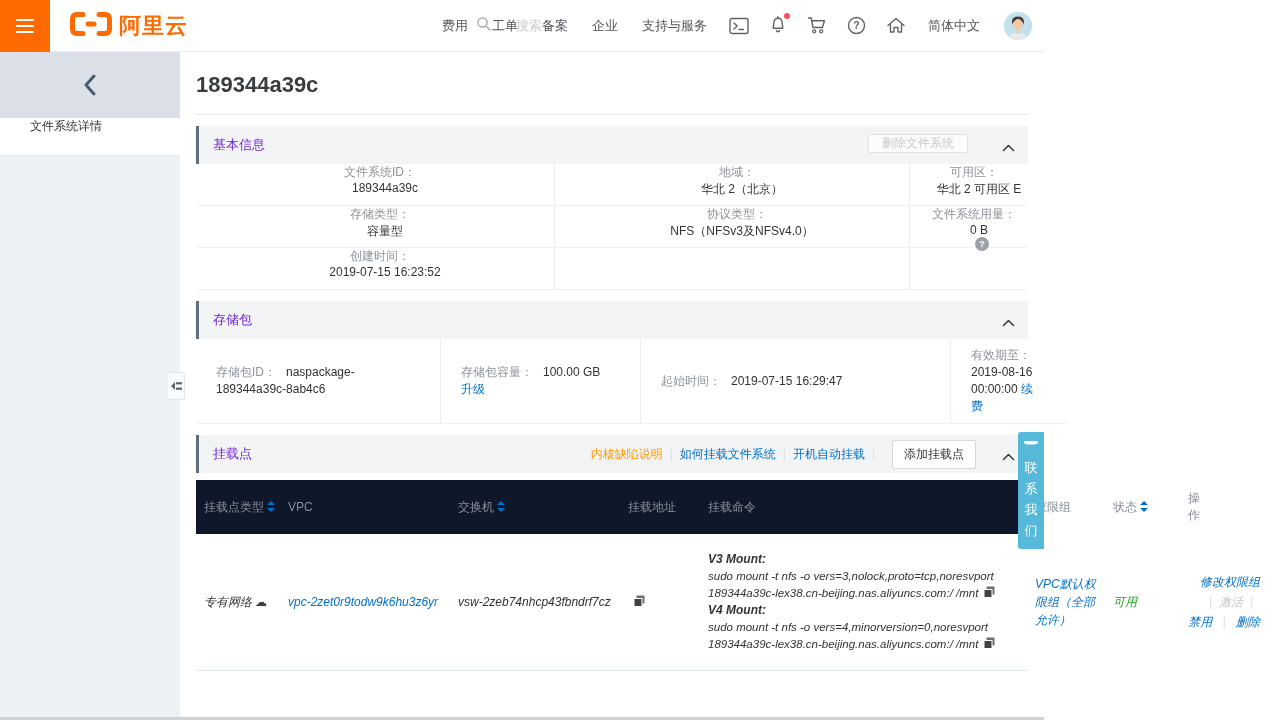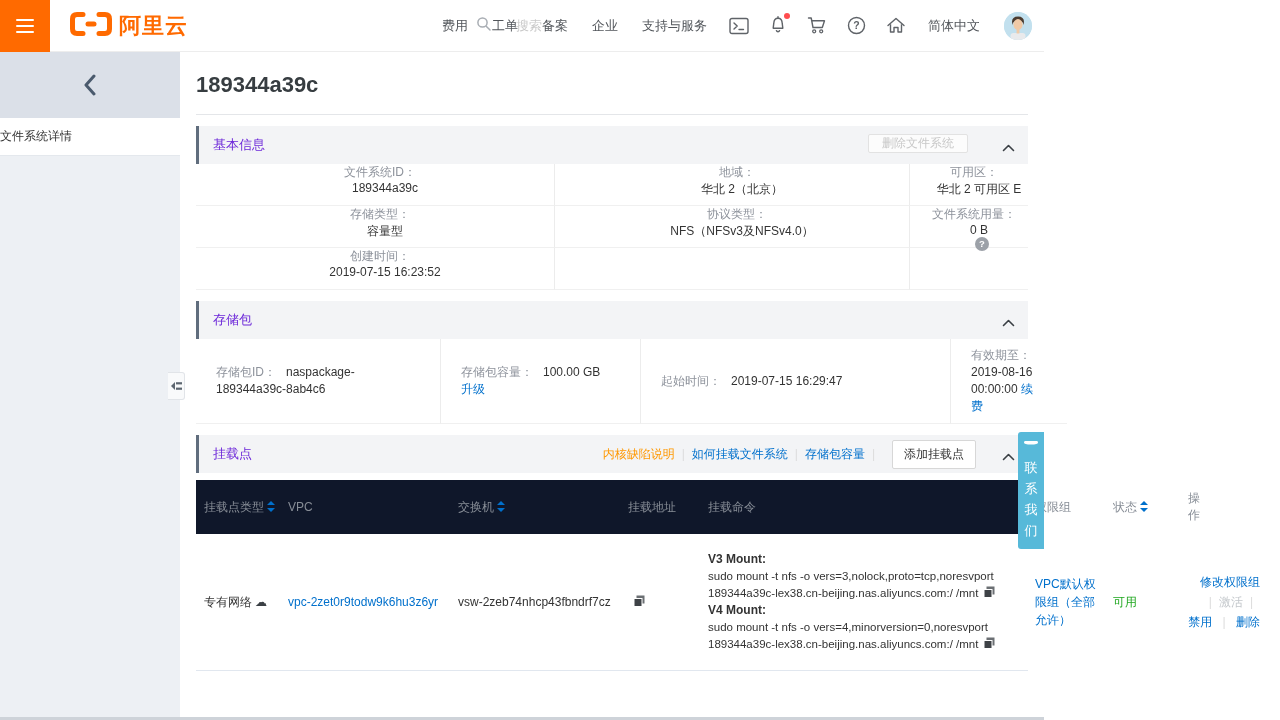--- a/index.html
+++ b/index.html
@@ -16,21 +16,21 @@
   .search .ph { color:#c9c9c9; font-size:13px; }
   .nav-right { margin-left:auto; display:flex; align-items:center; padding-right:12px; }
   .nav-text { font-size:13px; color:#51555a; margin:0 12px; cursor:pointer; white-space:nowrap; }
   .nav-ico { position:relative; margin:0 10px; cursor:pointer; display:flex; align-items:center; }
   .red-dot { position:absolute; top:-3px; right:-3px; width:6px; height:6px; border-radius:50%; background:#ff4d4f; }
   .avatar { width:28px; height:28px; border-radius:50%; background:#bfdfec; margin-left:12px; overflow:hidden; cursor:pointer; position:relative; }
 
   
   .sidebar { position:absolute; top:52px; left:0; width:180px; bottom:0; background:#edf0f4; z-index:5; }
   .side-head { height:66px; background:#dbe0e8; display:flex; align-items:center; justify-content:center; cursor:pointer; }
-  .side-item { height:38px; background:#fff; display:flex; align-items:center; font-size:12px; color:#333; cursor:pointer; border-bottom:1px solid #e4e8ed; }
+  .side-item { height:38px; background:#fff; display:flex; align-items:flex-start; padding-left:30px; font-size:12px; color:#333; cursor:pointer; border-bottom:1px solid #e4e8ed; }
   .handle { position:absolute; left:168px; top:372px; width:17px; height:28px; background:#f9fafb; border:1px solid #e1e4e8; border-left:none; border-radius:0 3px 3px 0; display:flex; align-items:center; justify-content:center; z-index:6; cursor:pointer; }
 
   
   .main { position:absolute; left:180px; top:52px; right:0; bottom:0; background:#fff; }
   .page-title { margin:20px 16px 0; font-size:22px; font-weight:bold; color:#373d41; padding-bottom:16px; border-bottom:1px solid #e4e6e9; }
 
   .section { margin:11px 16px 0; }
   .sec-bar { position:relative; height:38px; background:#f3f4f6; border-left:3px solid #606d7d; display:flex; align-items:center; padding-left:14px; }
   .sec-title { font-size:13px; font-weight:normal; color:#6d28d9; }
   .sec-collapse { position:absolute; right:13px; top:12px; cursor:pointer; }
@@ -50,21 +50,21 @@
   .olink { color:#ff9800; cursor:pointer; }
 
   .mount-links { position:absolute; right:52px; top:0; height:38px; display:flex; align-items:center; font-size:12px; }
   .pipe { color:#dcdcdc; margin:0 7px; }
   .btn-add { font-size:12px; color:#333; background:#fff; border:1px solid #d7d7d7; border-radius:2px; padding:5px 11px; margin-left:10px; cursor:pointer; }
 
   .tbl { margin-top:7px; }
   .t-head { display:grid; grid-template-columns:84px 170px 170px 80px 327px 78px 75px 1fr; background:#0f172a; align-items:center; font-size:12px; color:#878d96; padding:10px 0; min-height:54px; }
   .t-head > div { padding-left:8px; }
   .t-row { display:grid; grid-template-columns:84px 170px 170px 80px 327px 78px 75px 1fr; align-items:center; border-bottom:1px solid #e1e7ef; padding:17px 0; font-size:12px; color:#333; }
-  .t-row > div { padding-left:8px; }
+  .t-row > div { padding-left:8px;font-style:italic; }
   .cmd { font-size:11.5px; line-height:17px; white-space:nowrap; }
   .cmd b { font-size:12px; }
   .perm { line-height:18px; }
   .status-ok { color:#1fa71f; }
   .actions { justify-self:end; width:96px; text-align:right; line-height:20px; padding-right:16px; }
   .act-dis { color:#c3c7cb; cursor:default; }
   .copy-ico { display:inline-flex; vertical-align:-2px; margin-left:5px; cursor:pointer; }
   .cloud { color:#3a3f44; font-size:12px; margin-left:3px; }
   .sort-ico { display:inline-flex; vertical-align:-1px; margin-left:3px; cursor:pointer; }
 
@@ -255,21 +255,21 @@
     </div>
 
     <div class="section">
       <div class="sec-bar">
         <span class="sec-title">挂载点</span>
         <span class="mount-links">
           <span class="olink">内核缺陷说明</span>
           <span class="pipe">|</span>
           <span class="link">如何挂载文件系统</span>
           <span class="pipe">|</span>
-          <span class="link">存储包容量</span>
+          <span class="link">开机自动挂载</span>
           <span class="pipe">|</span>
           <button class="btn-add">添加挂载点</button>
         </span>
         <span class="sec-collapse">
           <svg width="13" height="8" viewBox="0 0 13 8">
               <polyline points="1.5,6.5 6.5,1.5 11.5,6.5" fill="none" stroke="#3a3f44" stroke-width="1.6" stroke-linecap="round" stroke-linejoin="round"></polyline>
             </svg>
         </span>
       </div>
 

